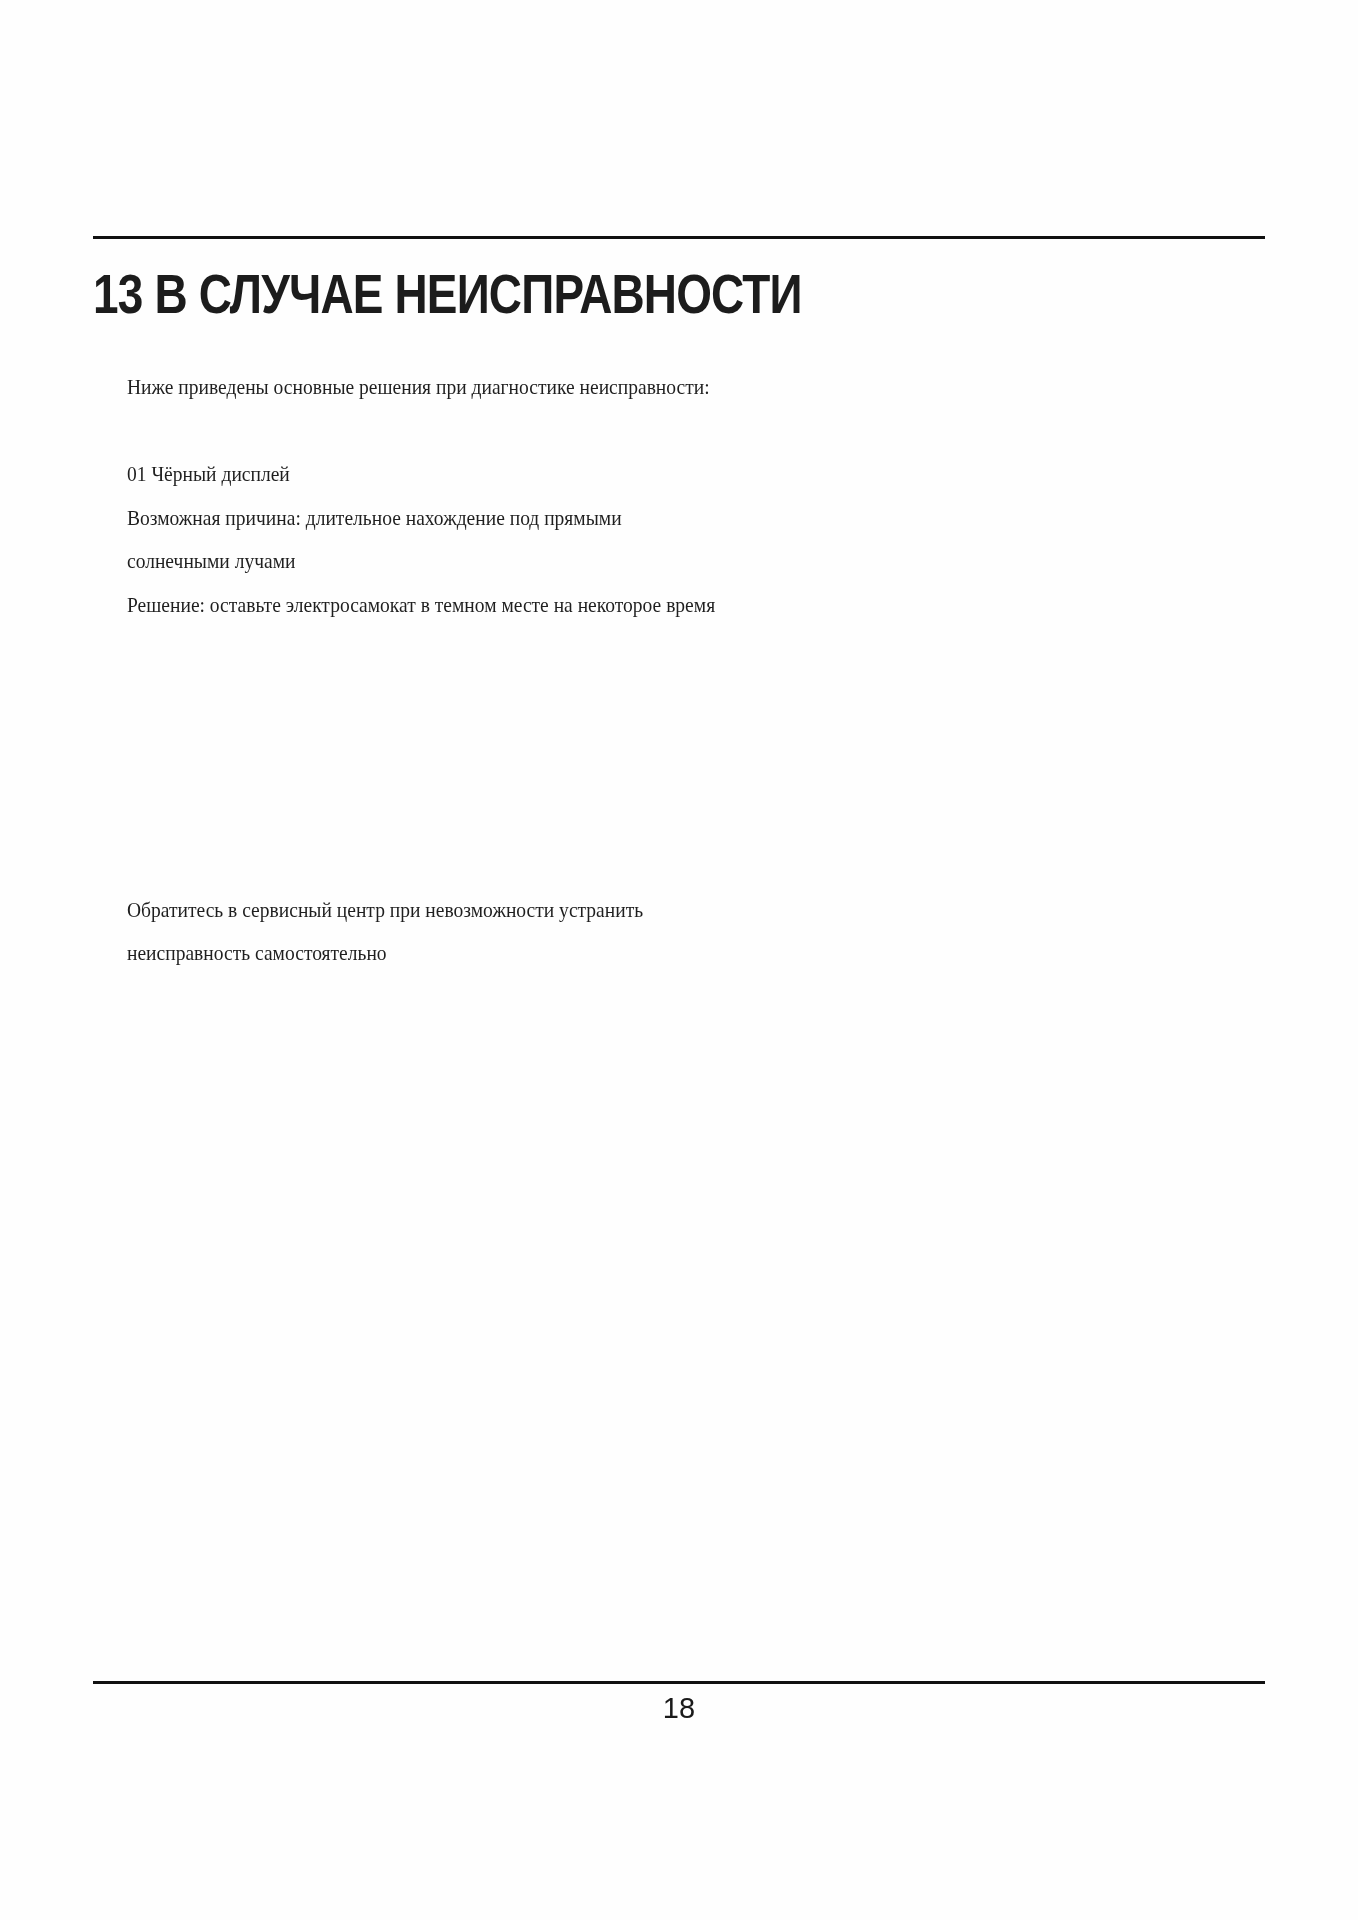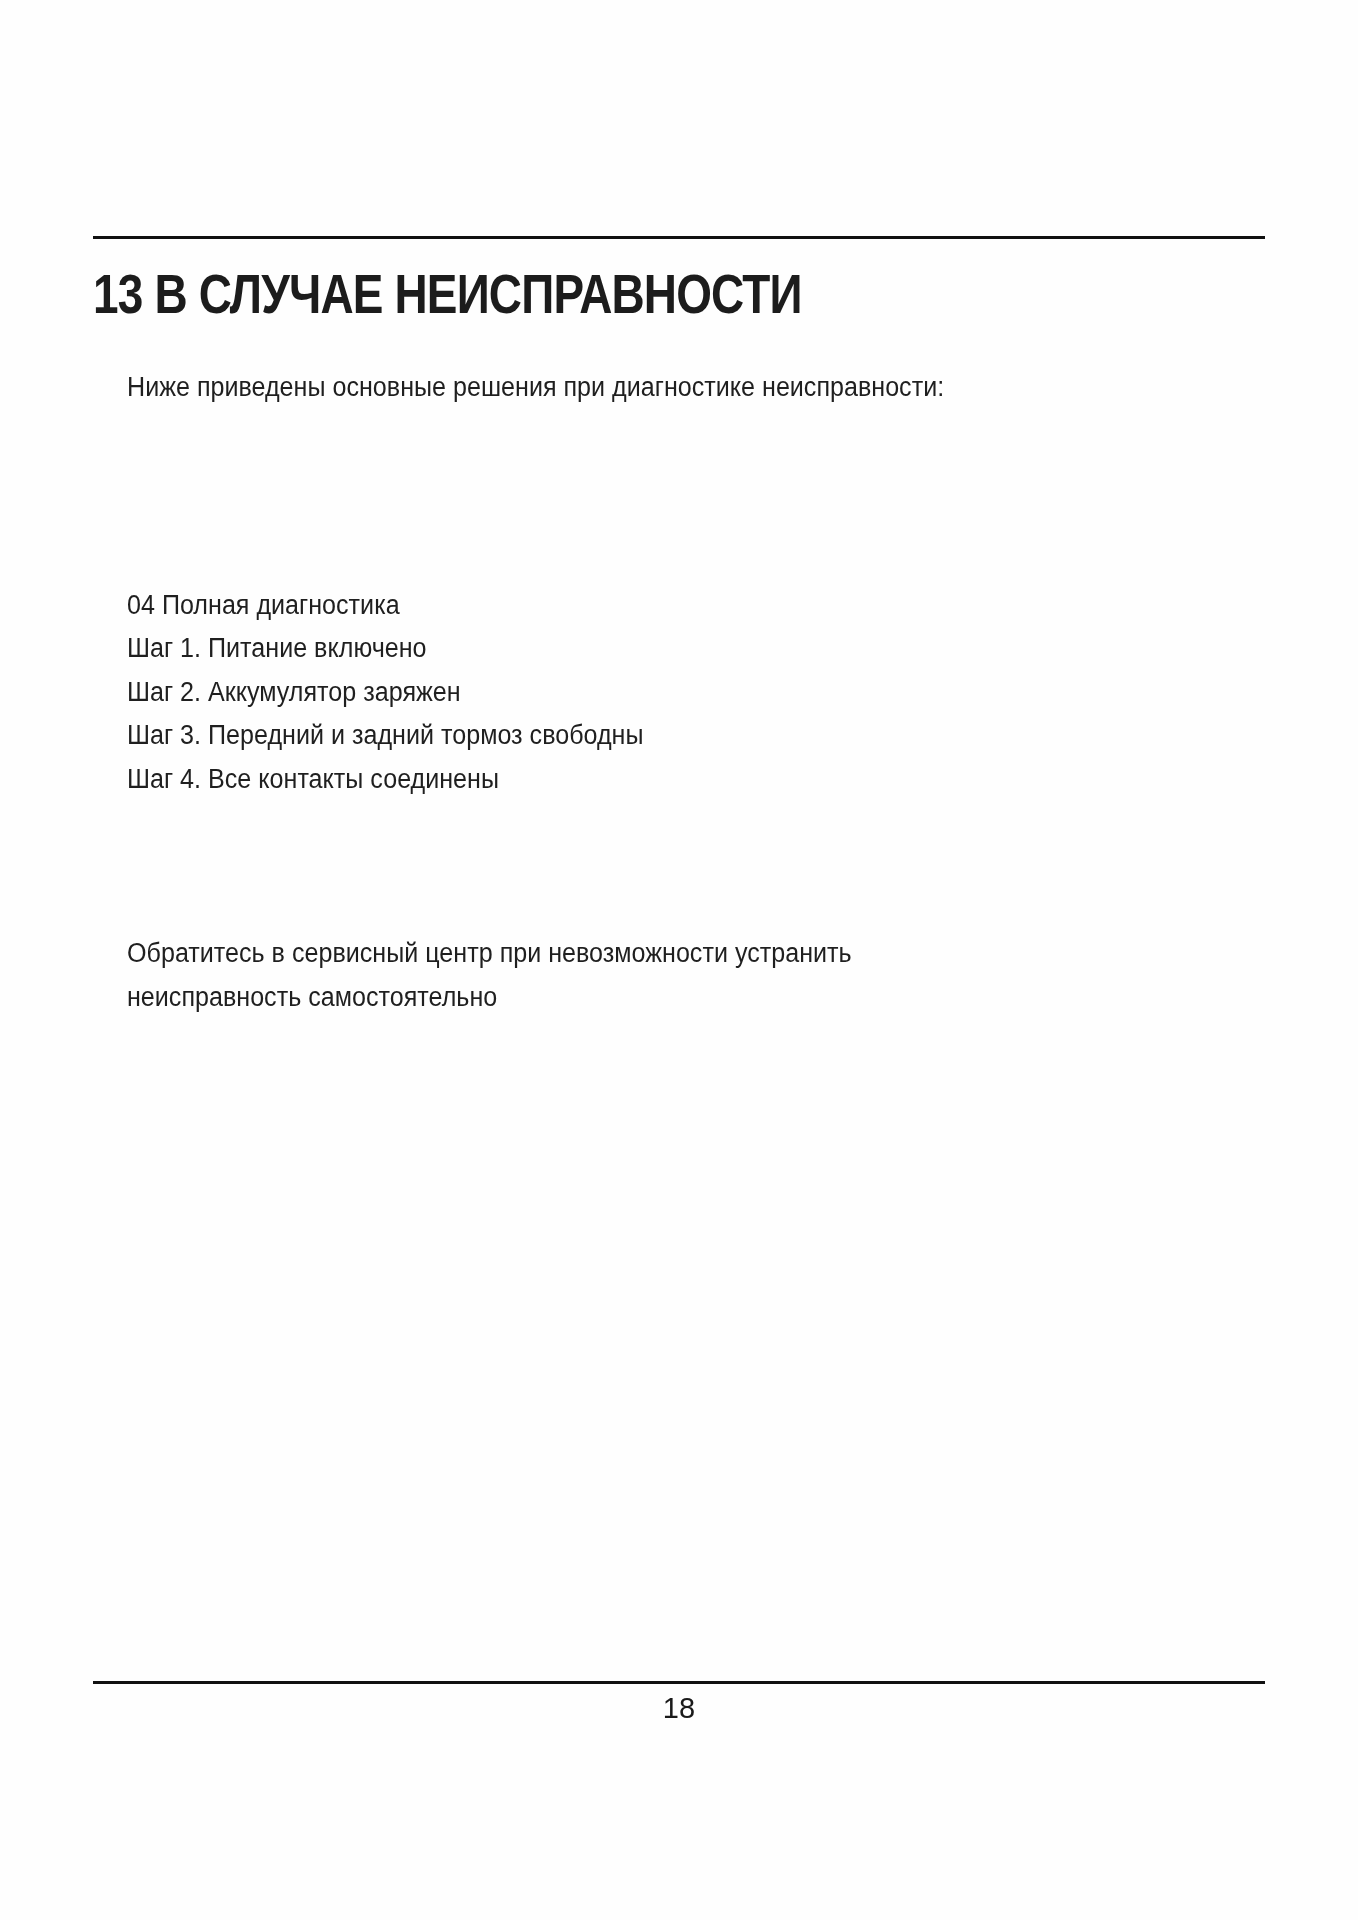--- a/index.html
+++ b/index.html
@@ -1,50 +1,49 @@
 <!DOCTYPE html>
 <html><head>
 <meta charset="utf-8">
 <style>
   html, body { margin:0; padding:0; background:#fefefe; }
   body { width:1358px; height:1920px; position:relative; overflow:hidden; font-family:"Liberation Sans", sans-serif; color:#1a1a1a; }
   .rule { position:absolute; left:93px; width:1172px; height:3px; background:#111; }
   .rule.top { top:236px; }
   .rule.bottom { top:1681px; }
   .heading { position:absolute; left:93px; top:262px; font-family:"Liberation Sans", sans-serif; font-weight:bold; font-size:56px; line-height:64px; letter-spacing:-1px; transform:scaleX(0.82); transform-origin:left top; white-space:nowrap; color:#1c1c1c; }
-  .body { position:absolute; left:127px; top:366px; width:1130px; font-size:27px; line-height:43.5px; color:#1f1f1f; }
+  .body { position:absolute; left:127px; top:366px; width:1130px; font-size:21px; line-height:43.5px; color:#1f1f1f;font-family:Liberation Serif, serif; }
   .line { white-space:nowrap; height:43.5px; transform:scaleX(0.93); transform-origin:left top; }
   .gap { height:43.5px; }
   .gap-lg { height:131px; }
   .pagenum { position:absolute; left:0; width:1358px; top:1690px; text-align:center; font-size:29px; line-height:36px; color:#1a1a1a; }
 </style>
 </head>
 <body>
 
 <div class="rule top"></div>
 
 <h1 class="heading" style="margin:0;">13 В СЛУЧАЕ НЕИСПРАВНОСТИ</h1>
 
 <div class="body">
   <div class="line">Ниже приведены основные решения при диагностике неисправности:</div>
   <div class="gap"></div>
 
+  <div>
+    <div class="line">01 Чёрный дисплей</div>
+    <div class="line">Возможная причина: длительное нахождение под прямыми</div>
+    <div class="line">солнечными лучами</div>
+    <div class="line">Решение: оставьте электросамокат в темном месте на некоторое время</div>
+  </div>
   <div class="gap"></div>
 
   <div class="gap"></div>
 
   <div class="gap"></div>
 
-  <div>
-    <div class="line">04 Полная диагностика</div>
-    <div class="line">Шаг 1. Питание включено</div>
-    <div class="line">Шаг 2. Аккумулятор заряжен</div>
-    <div class="line">Шаг 3. Передний и задний тормоз свободны</div>
-    <div class="line">Шаг 4. Все контакты соединены</div>
-  </div>
   <div class="gap-lg"></div>
 
   <div>
     <div class="line">Обратитесь в сервисный центр при невозможности устранить</div>
     <div class="line">неисправность самостоятельно</div>
   </div>
 </div>
 
 <div class="rule bottom"></div>
 

